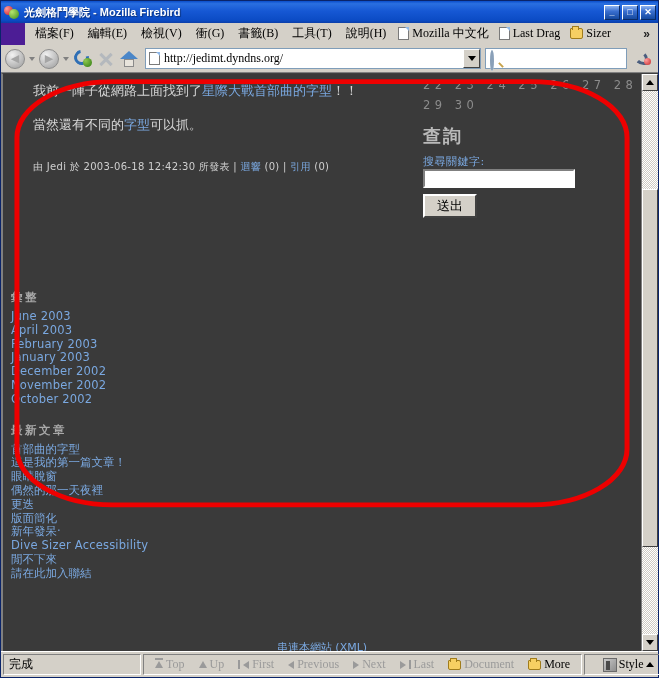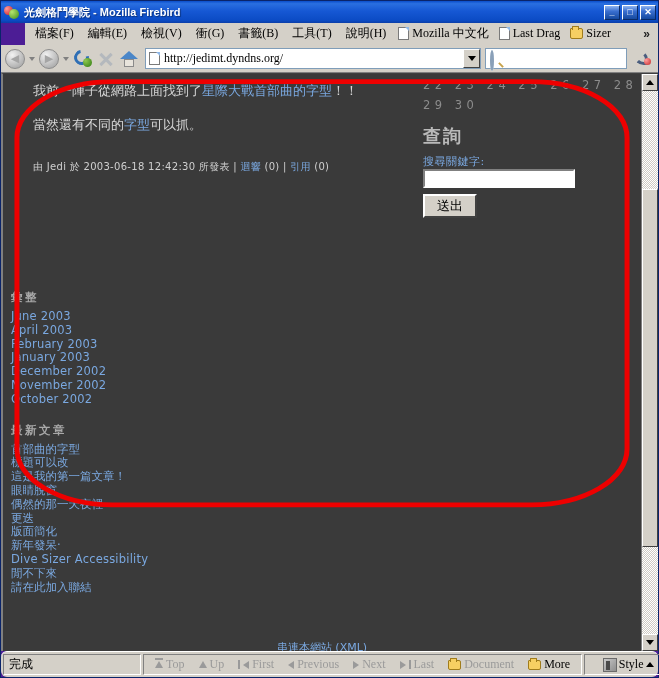--- a/index.html
+++ b/index.html
@@ -248,21 +248,20 @@
   }
 
   
   .statusbar {
     height: 26px; flex: 0 0 26px;
     background: #d4d0c8;
     display: flex; align-items: stretch;
     border-top: 1px solid #fff;
     padding: 2px;
     gap: 2px;
-    border-radius: 6px;
   }
   .sb-panel {
     border: 1px solid; border-color: #808080 #fff #fff #808080;
     display: flex; align-items: center;
     padding: 0 5px;
   }
   .sb-status { width: 138px; flex: 0 0 138px; font-size: 12px; color: #000; font-family: "DejaVu Sans", sans-serif;}
   .sb-nav { flex: 1 1 auto; gap: 2px; }
   .sb-style { flex: 0 0 88px; justify-content: center; gap: 2px; }
   .nav-item {
@@ -399,21 +398,20 @@
         <div class="blk-item mono">June 2003</div>
         <div class="blk-item mono">April 2003</div>
         <div class="blk-item mono">February 2003</div>
         <div class="blk-item mono">January 2003</div>
         <div class="blk-item mono">December 2002</div>
         <div class="blk-item mono">November 2002</div>
         <div class="blk-item mono">October 2002</div>
 
         <div class="blk-h sp">最新文章</div>
         <div class="blk-item">首部曲的字型</div>
-        <div class="blk-item">標題可以改</div>
         <div class="blk-item">這是我的第一篇文章！</div>
         <div class="blk-item">眼睛脫窗</div>
         <div class="blk-item">偶然的那一天夜裡</div>
         <div class="blk-item">更迭</div>
         <div class="blk-item">版面簡化</div>
         <div class="blk-item">新年發呆‧</div>
         <div class="blk-item mono">Dive Sizer Accessibility</div>
         <div class="blk-item">閒不下來</div>
 
         <div class="blk-item">請在此加入聯結</div>

